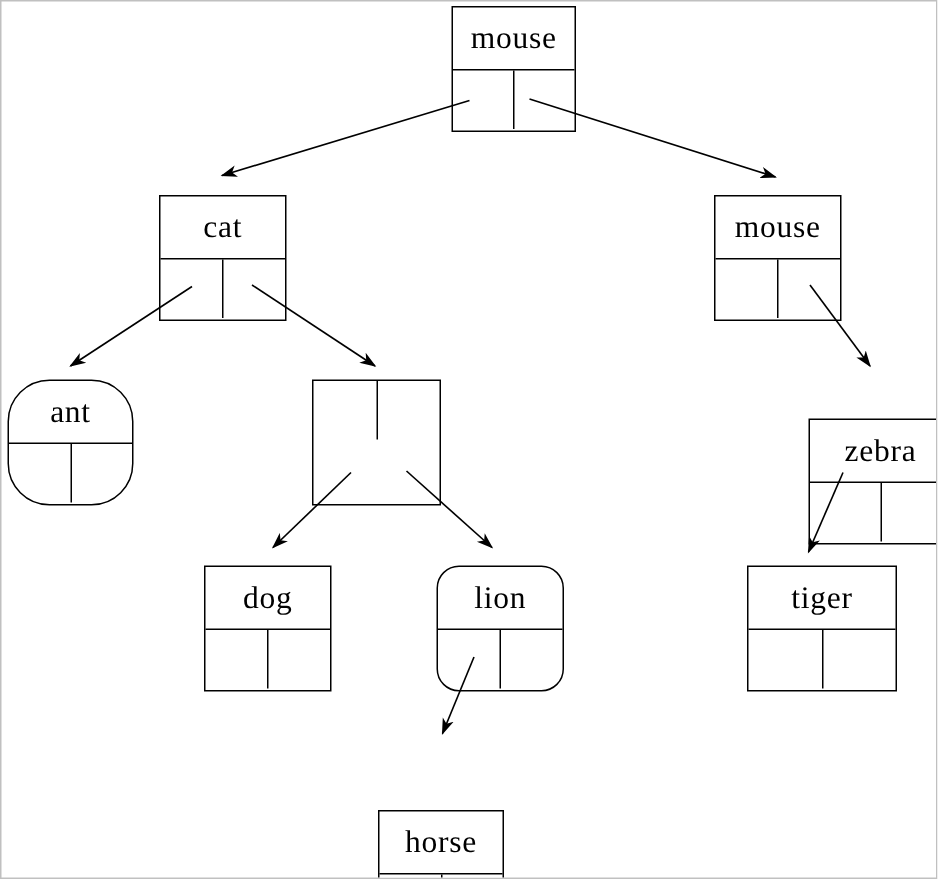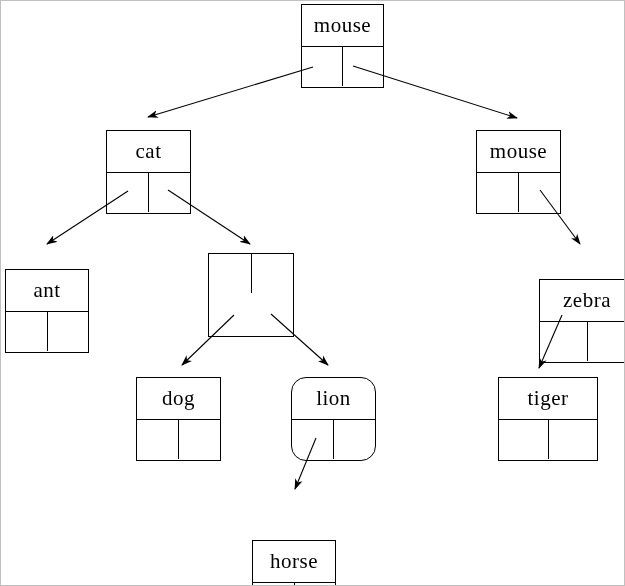--- a/index.html
+++ b/index.html
@@ -82,21 +82,21 @@
           <div class="cell cell-right"></div>
         </div>
       </div>
       <div class="node" style="left: 475px; top: 129px; width: 85px;">
         <div class="node-label">mouse</div>
         <div class="node-cells">
           <div class="cell cell-left"></div>
           <div class="cell cell-right"></div>
         </div>
       </div>
-      <div class="node" style="left: 4px; top: 268px; width: 84px;">
+      <div class="node" style="left: 4px; top: 252px; width: 84px; border-radius: 28px;">
         <div class="node-label">ant</div>
         <div class="node-cells">
           <div class="cell cell-left"></div>
           <div class="cell cell-right"></div>
         </div>
       </div>
       <div class="node" style="left: 207px; top: 252px; width: 86px;">
         <div class="node-cells">
           <div class="cell cell-left"></div>
           <div class="cell cell-right"></div>

